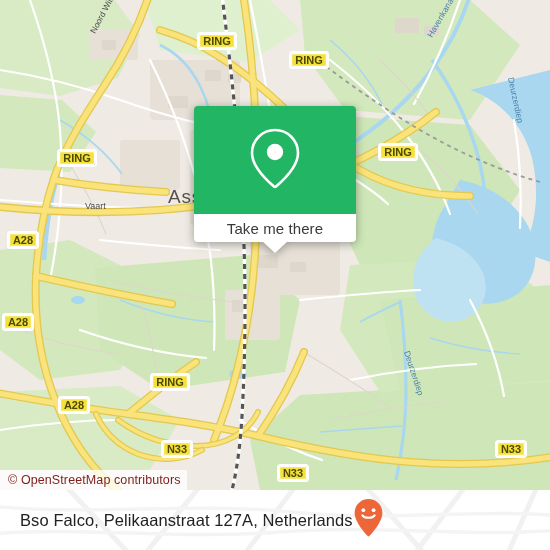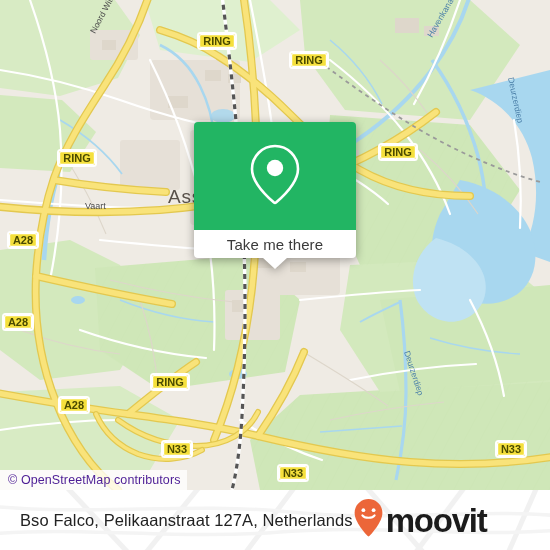--- a/index.html
+++ b/index.html
@@ -17,27 +17,27 @@
     background:#eeeae3; overflow:hidden;
   }
   #map svg { display:block; }
 
   
   #osm-attr {
     position:absolute; left:0; bottom:0; height:20px;
     padding:0 6px 0 8px;
     display:flex; align-items:center;
     background:rgba(255,255,255,0.78);
-    font-size:12.5px; color:#4c1d95; letter-spacing:0.1px;
+    font-size:12.5px; color:#7f1d1d; letter-spacing:0.1px;
     white-space:nowrap;
   }
 
   
   #popup {
-    position:absolute; left:194px; top:122px; width:162px;
+    position:absolute; left:194px; top:106px; width:162px;
     filter:drop-shadow(0 2px 5px rgba(0,0,0,0.35));
   }
   #popup-green {
     width:100%; height:108px;
     background:#22b563;
     border-radius:4px 4px 0 0;
     display:flex; align-items:center; justify-content:center;
   }
   #popup-white {
     width:100%; height:28px;
@@ -345,18 +345,17 @@
       <div id="footer-title">Bso Falco, Pelikaanstraat 127A, Netherlands</div>
       <div id="brand">
         <span>
           <svg width="31" height="40" viewBox="0 0 31 40" xmlns="http://www.w3.org/2000/svg">
             <path d="M15.5 1 C7.8 1 1.6 7.2 1.6 14.9 C1.6 24 13.2 36.4 14.8 38.1 C15.2 38.5 15.8 38.5 16.2 38.1 C17.8 36.4 29.4 24 29.4 14.9 C29.4 7.2 23.2 1 15.5 1 Z" fill="#ec6639"></path>
             <circle cx="10.4" cy="12.2" r="1.9" fill="#ffffff"></circle>
             <circle cx="20.6" cy="12.2" r="1.9" fill="#ffffff"></circle>
             <path d="M9.4 17.4 C11.6 20.6 19.4 20.6 21.6 17.4" fill="none" stroke="#ffffff" stroke-width="2.1" stroke-linecap="round"></path>
           </svg>
         </span>
-        <span id="brand-word" style="color: rgb(28, 28, 28);">moovit</span>
       </div>
     </div>
   </div>
 
 </div>
 
 </body></html>

